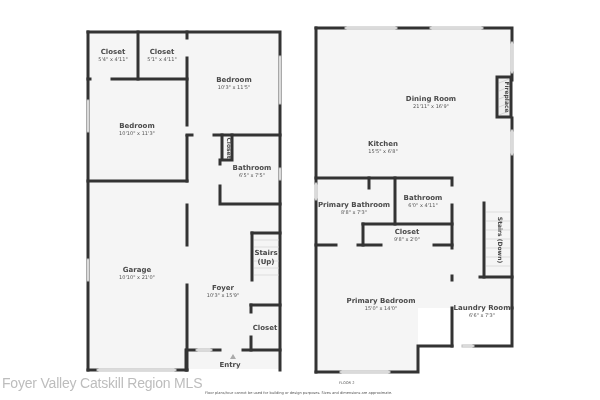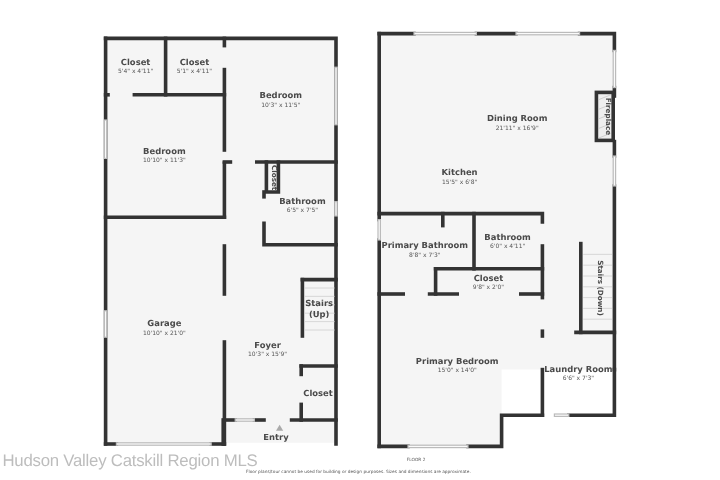--- a/index.html
+++ b/index.html
@@ -183,15 +183,15 @@
   <text class="room-dim" x="423" y="207">6'0" x 4'11"</text>
   <text class="room-name" x="407" y="234">Closet</text>
   <text class="room-dim" x="407" y="241">9'8" x 2'0"</text>
   <text class="room-name" x="498" y="240" transform="rotate(90 498 240)" style="font-size:6px">Stairs (Down)</text>
   <text class="room-name" x="381" y="303">Primary Bedroom</text>
   <text class="room-dim" x="381" y="310">15'0" x 14'0"</text>
   <text class="room-name" x="482" y="310">Laundry Room</text>
   <text class="room-dim" x="482" y="317">6'6" x 7'3"</text>
 </svg>
 
-<div class="watermark">Hudson Valley Catskill Region MLS</div>
+<div class="watermark">Foyer Valley Catskill Region MLS</div>
 <div class="floor-label">FLOOR 2</div>
 <div class="disclaimer">Floor plans/tour cannot be used for building or design purposes. Sizes and dimensions are approximate.</div>
 
 </body></html>

